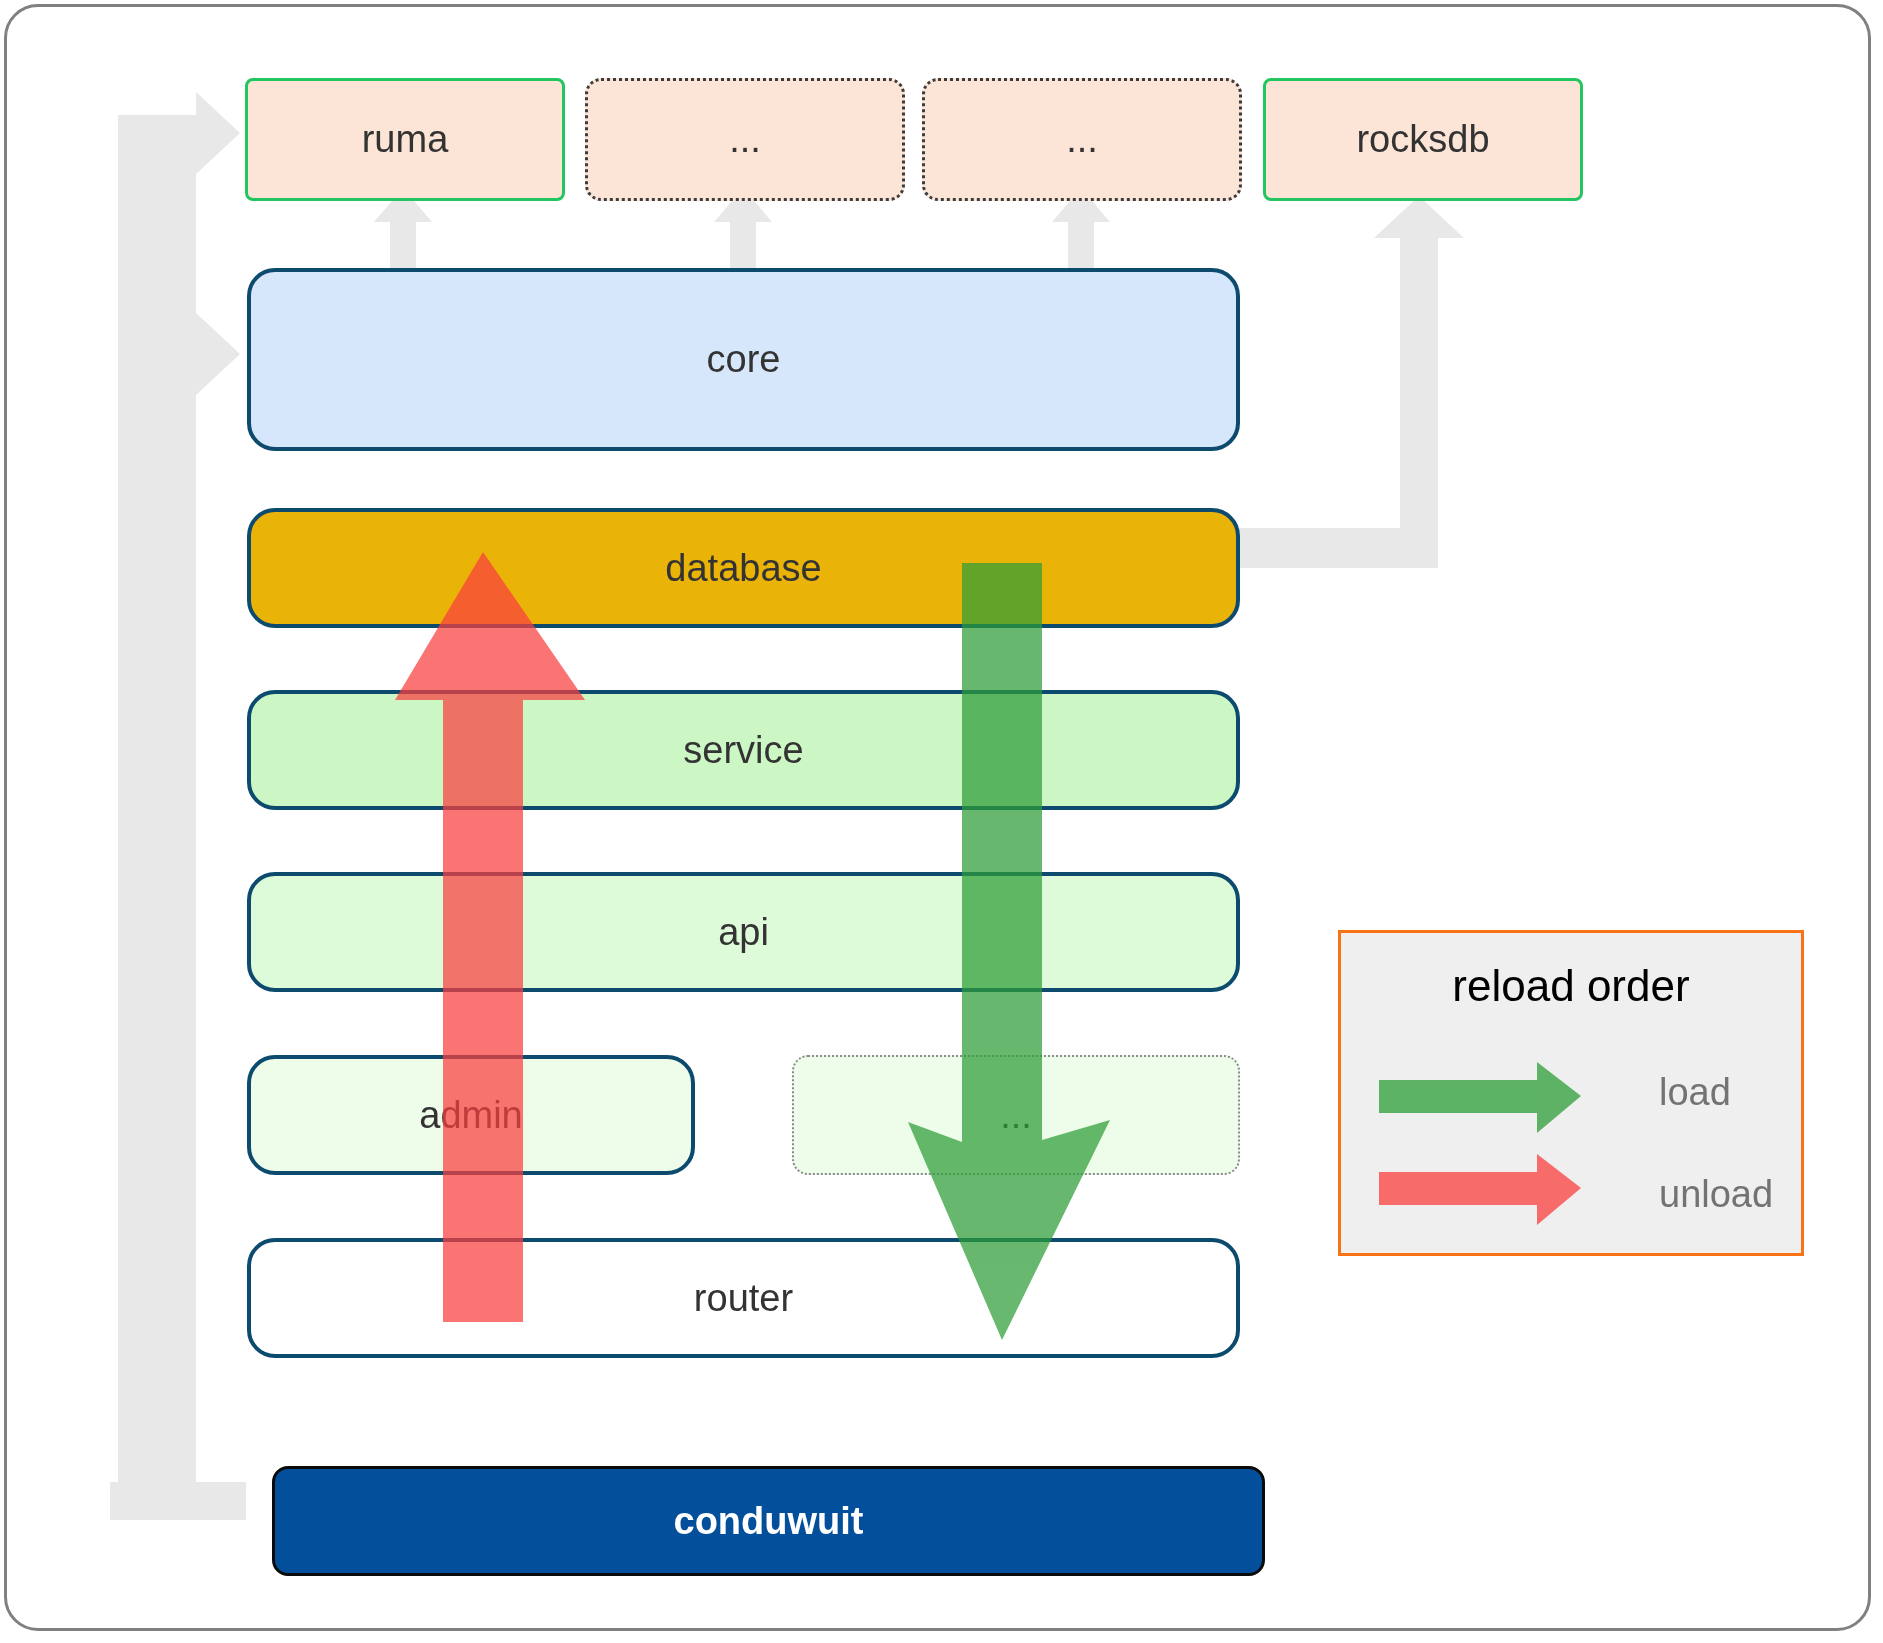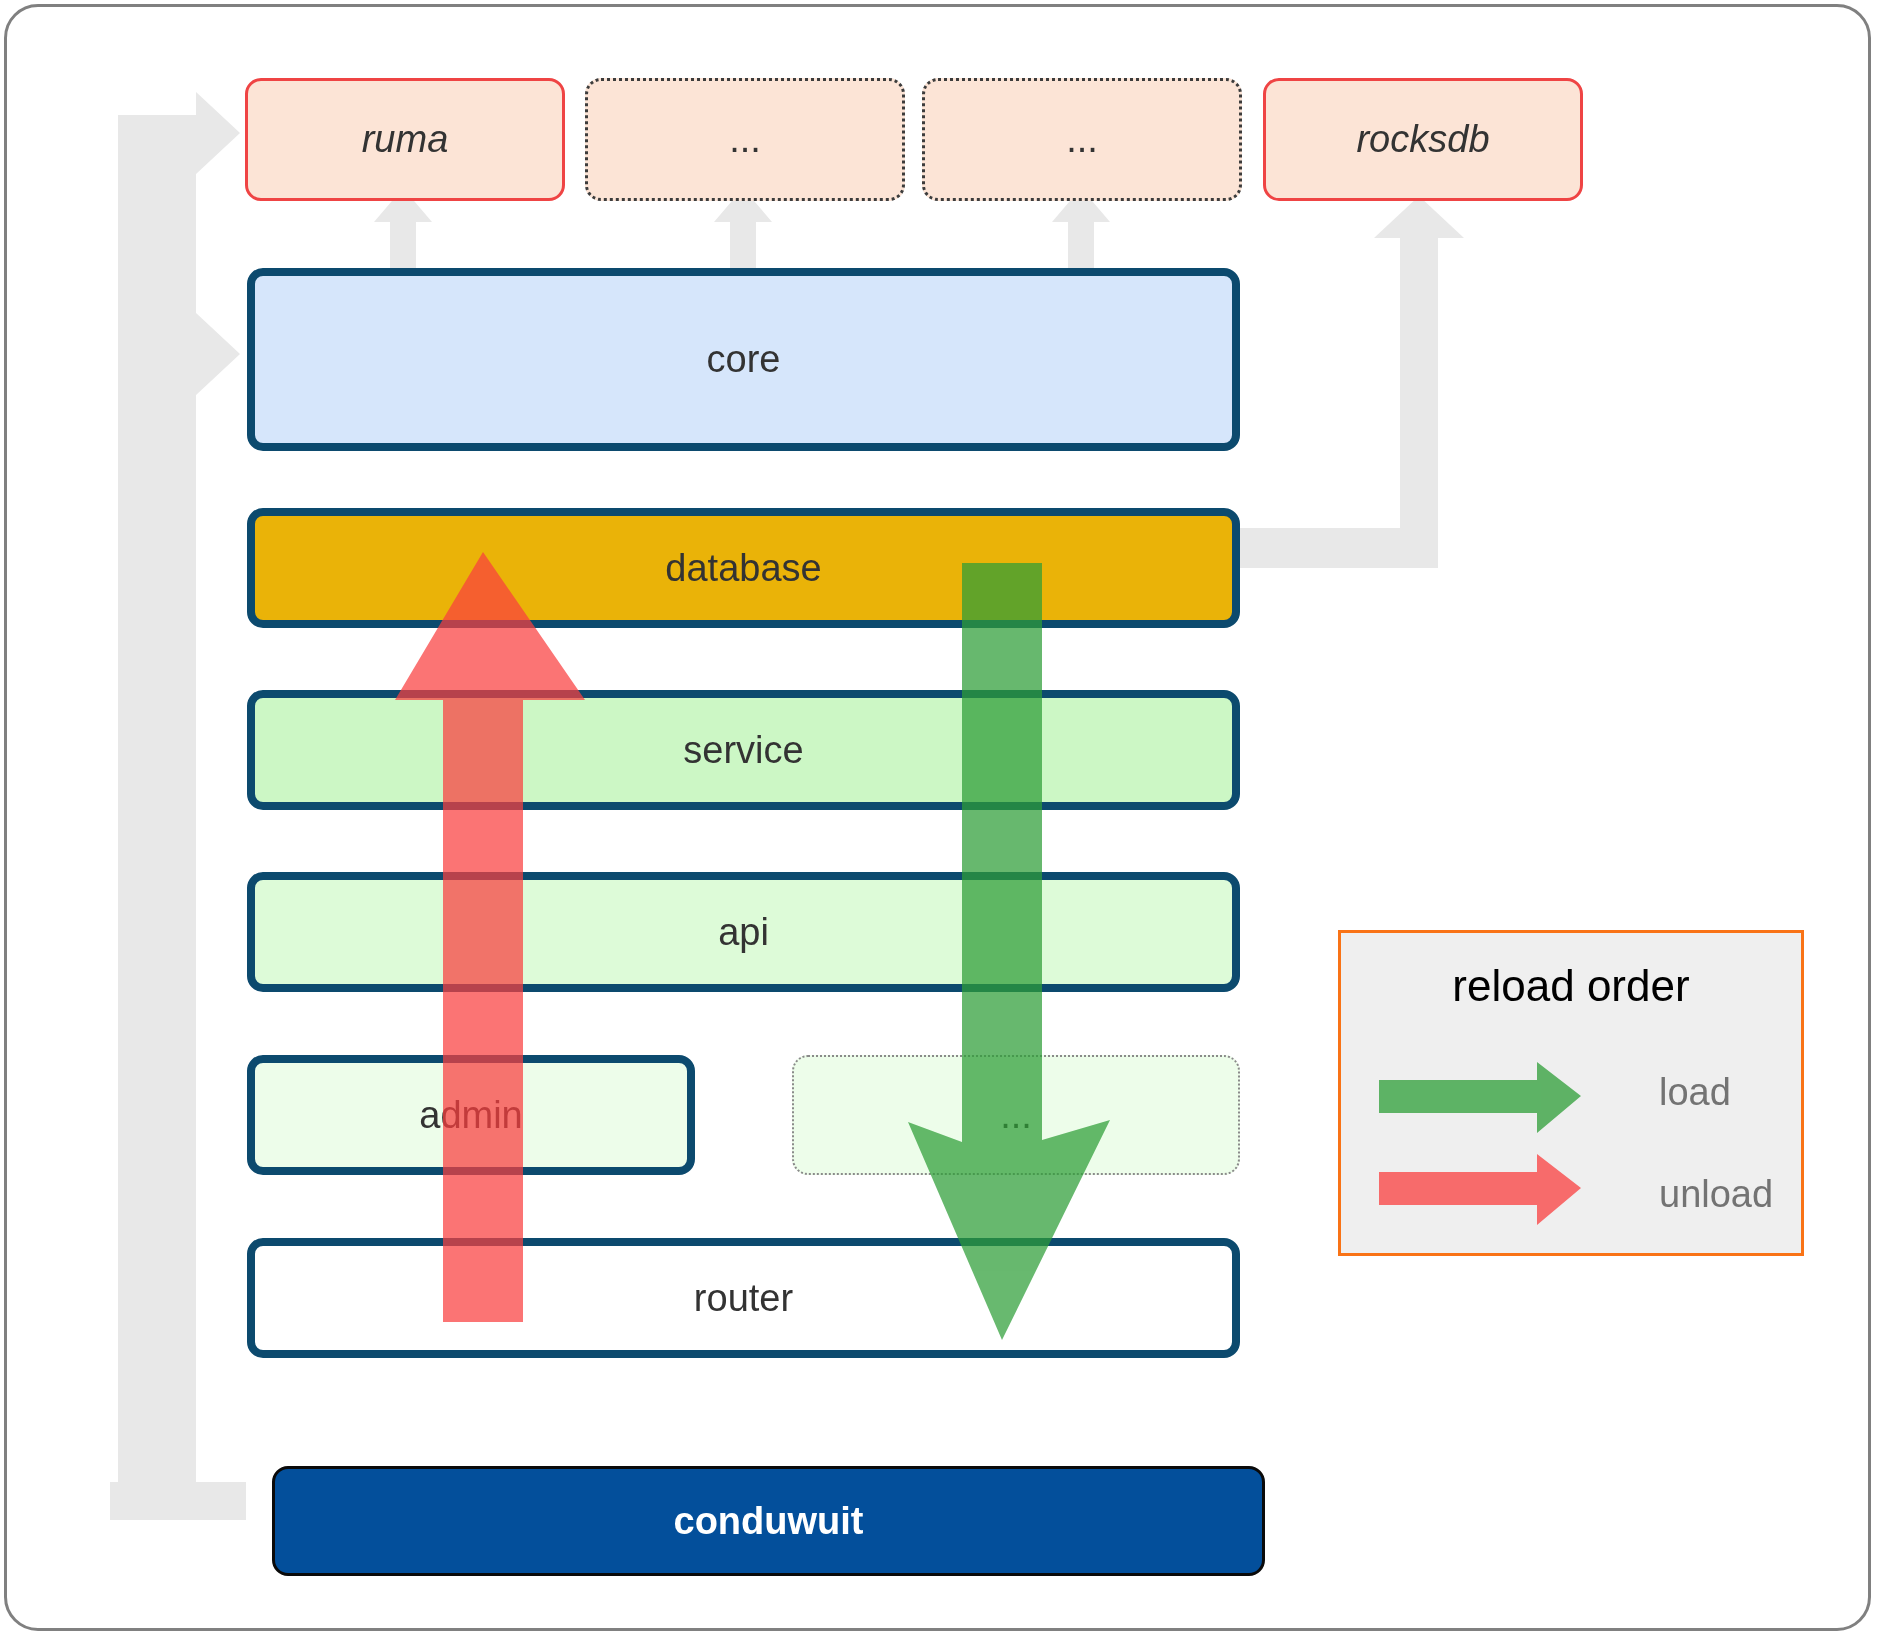--- a/index.html
+++ b/index.html
@@ -39,31 +39,30 @@
     position: absolute;
     box-sizing: border-box;
     display: flex;
     align-items: center;
     justify-content: center;
     color: #333333;
     font-size: 38px;
     font-family: "Liberation Sans", sans-serif;
   }
   .node-solid-dark {
-    border: 3px solid #ef4444;
-    border-radius: 16px;
-    font-style: italic;
+    border: 3px solid #22c55e;
+    border-radius: 8px;
   }
   .node-dotted-dark {
     border: 3px dotted #3c3c3c;
     border-radius: 16px;
   }
   .node-solid-gray {
-    border: 8px solid #0c4a6e;
-    border-radius: 16px;
+    border: 4px solid #0c4a6e;
+    border-radius: 28px;
   }
   .node-dotted-gray {
     border: 2px dotted #8a8a8a;
     border-radius: 16px;
   }
   .node-conduwuit {
     border: 3px solid #0a0a0a;
     border-radius: 16px;
     color: #ffffff;
     font-weight: bold;

